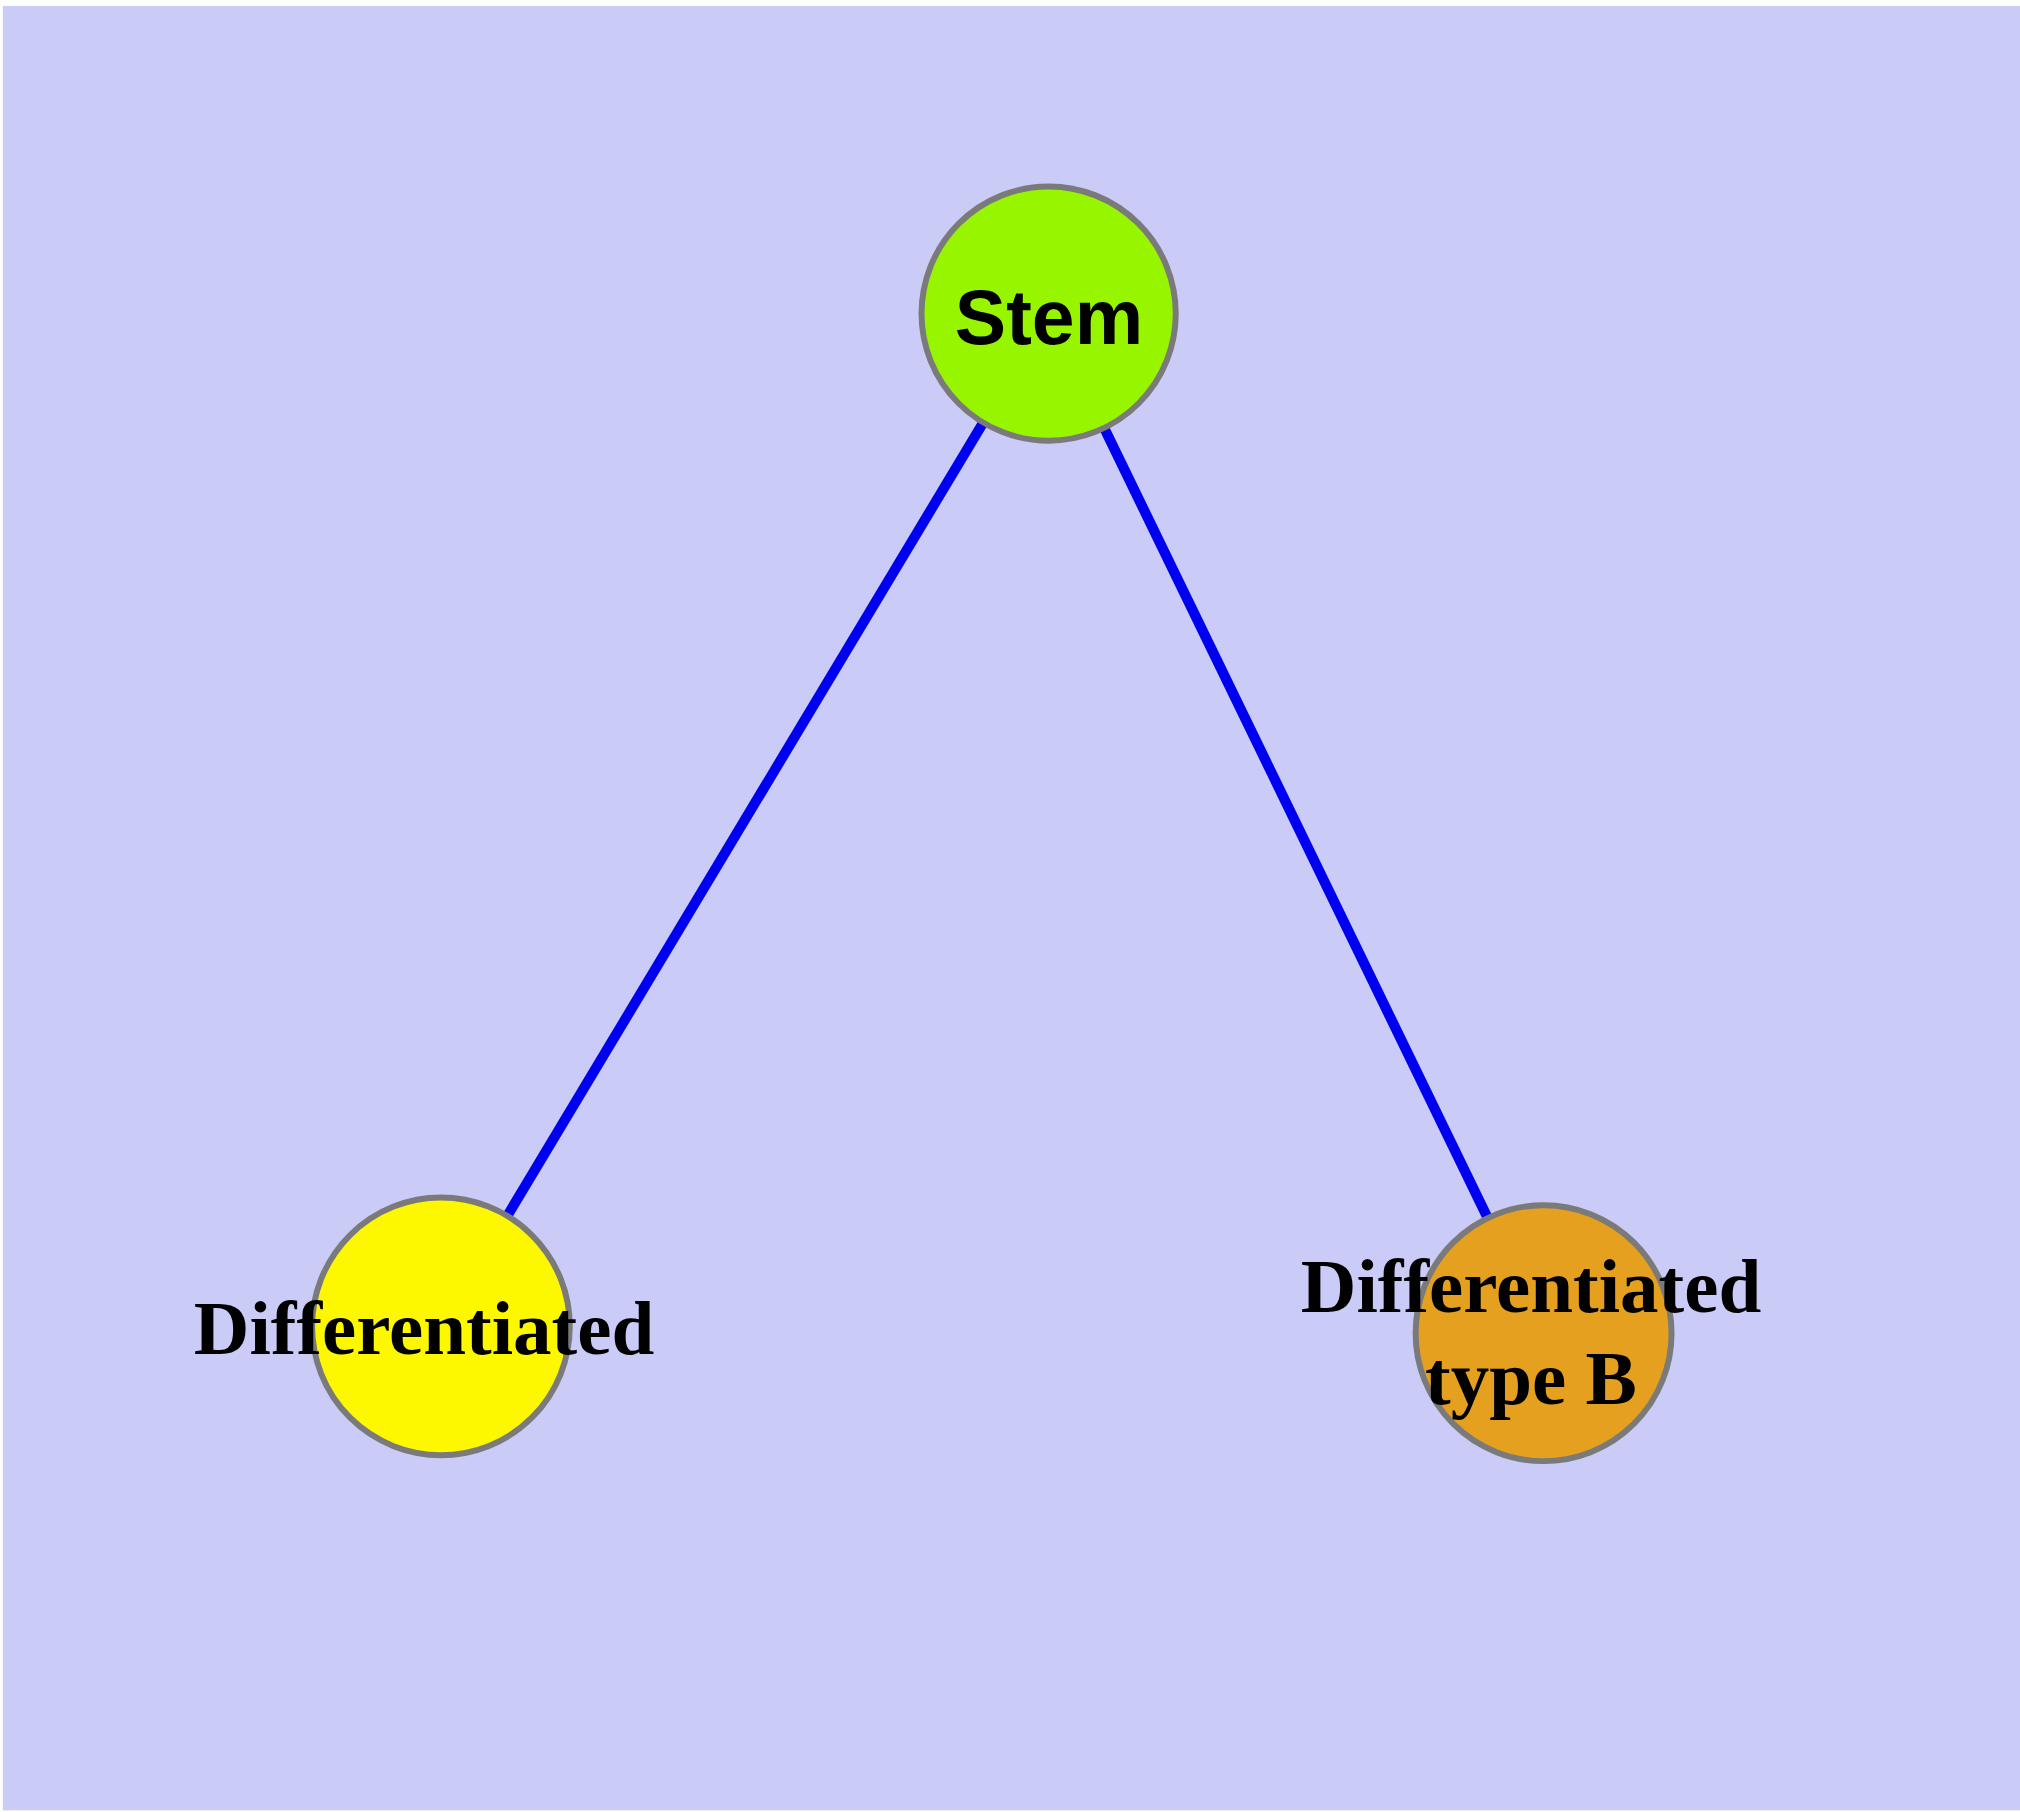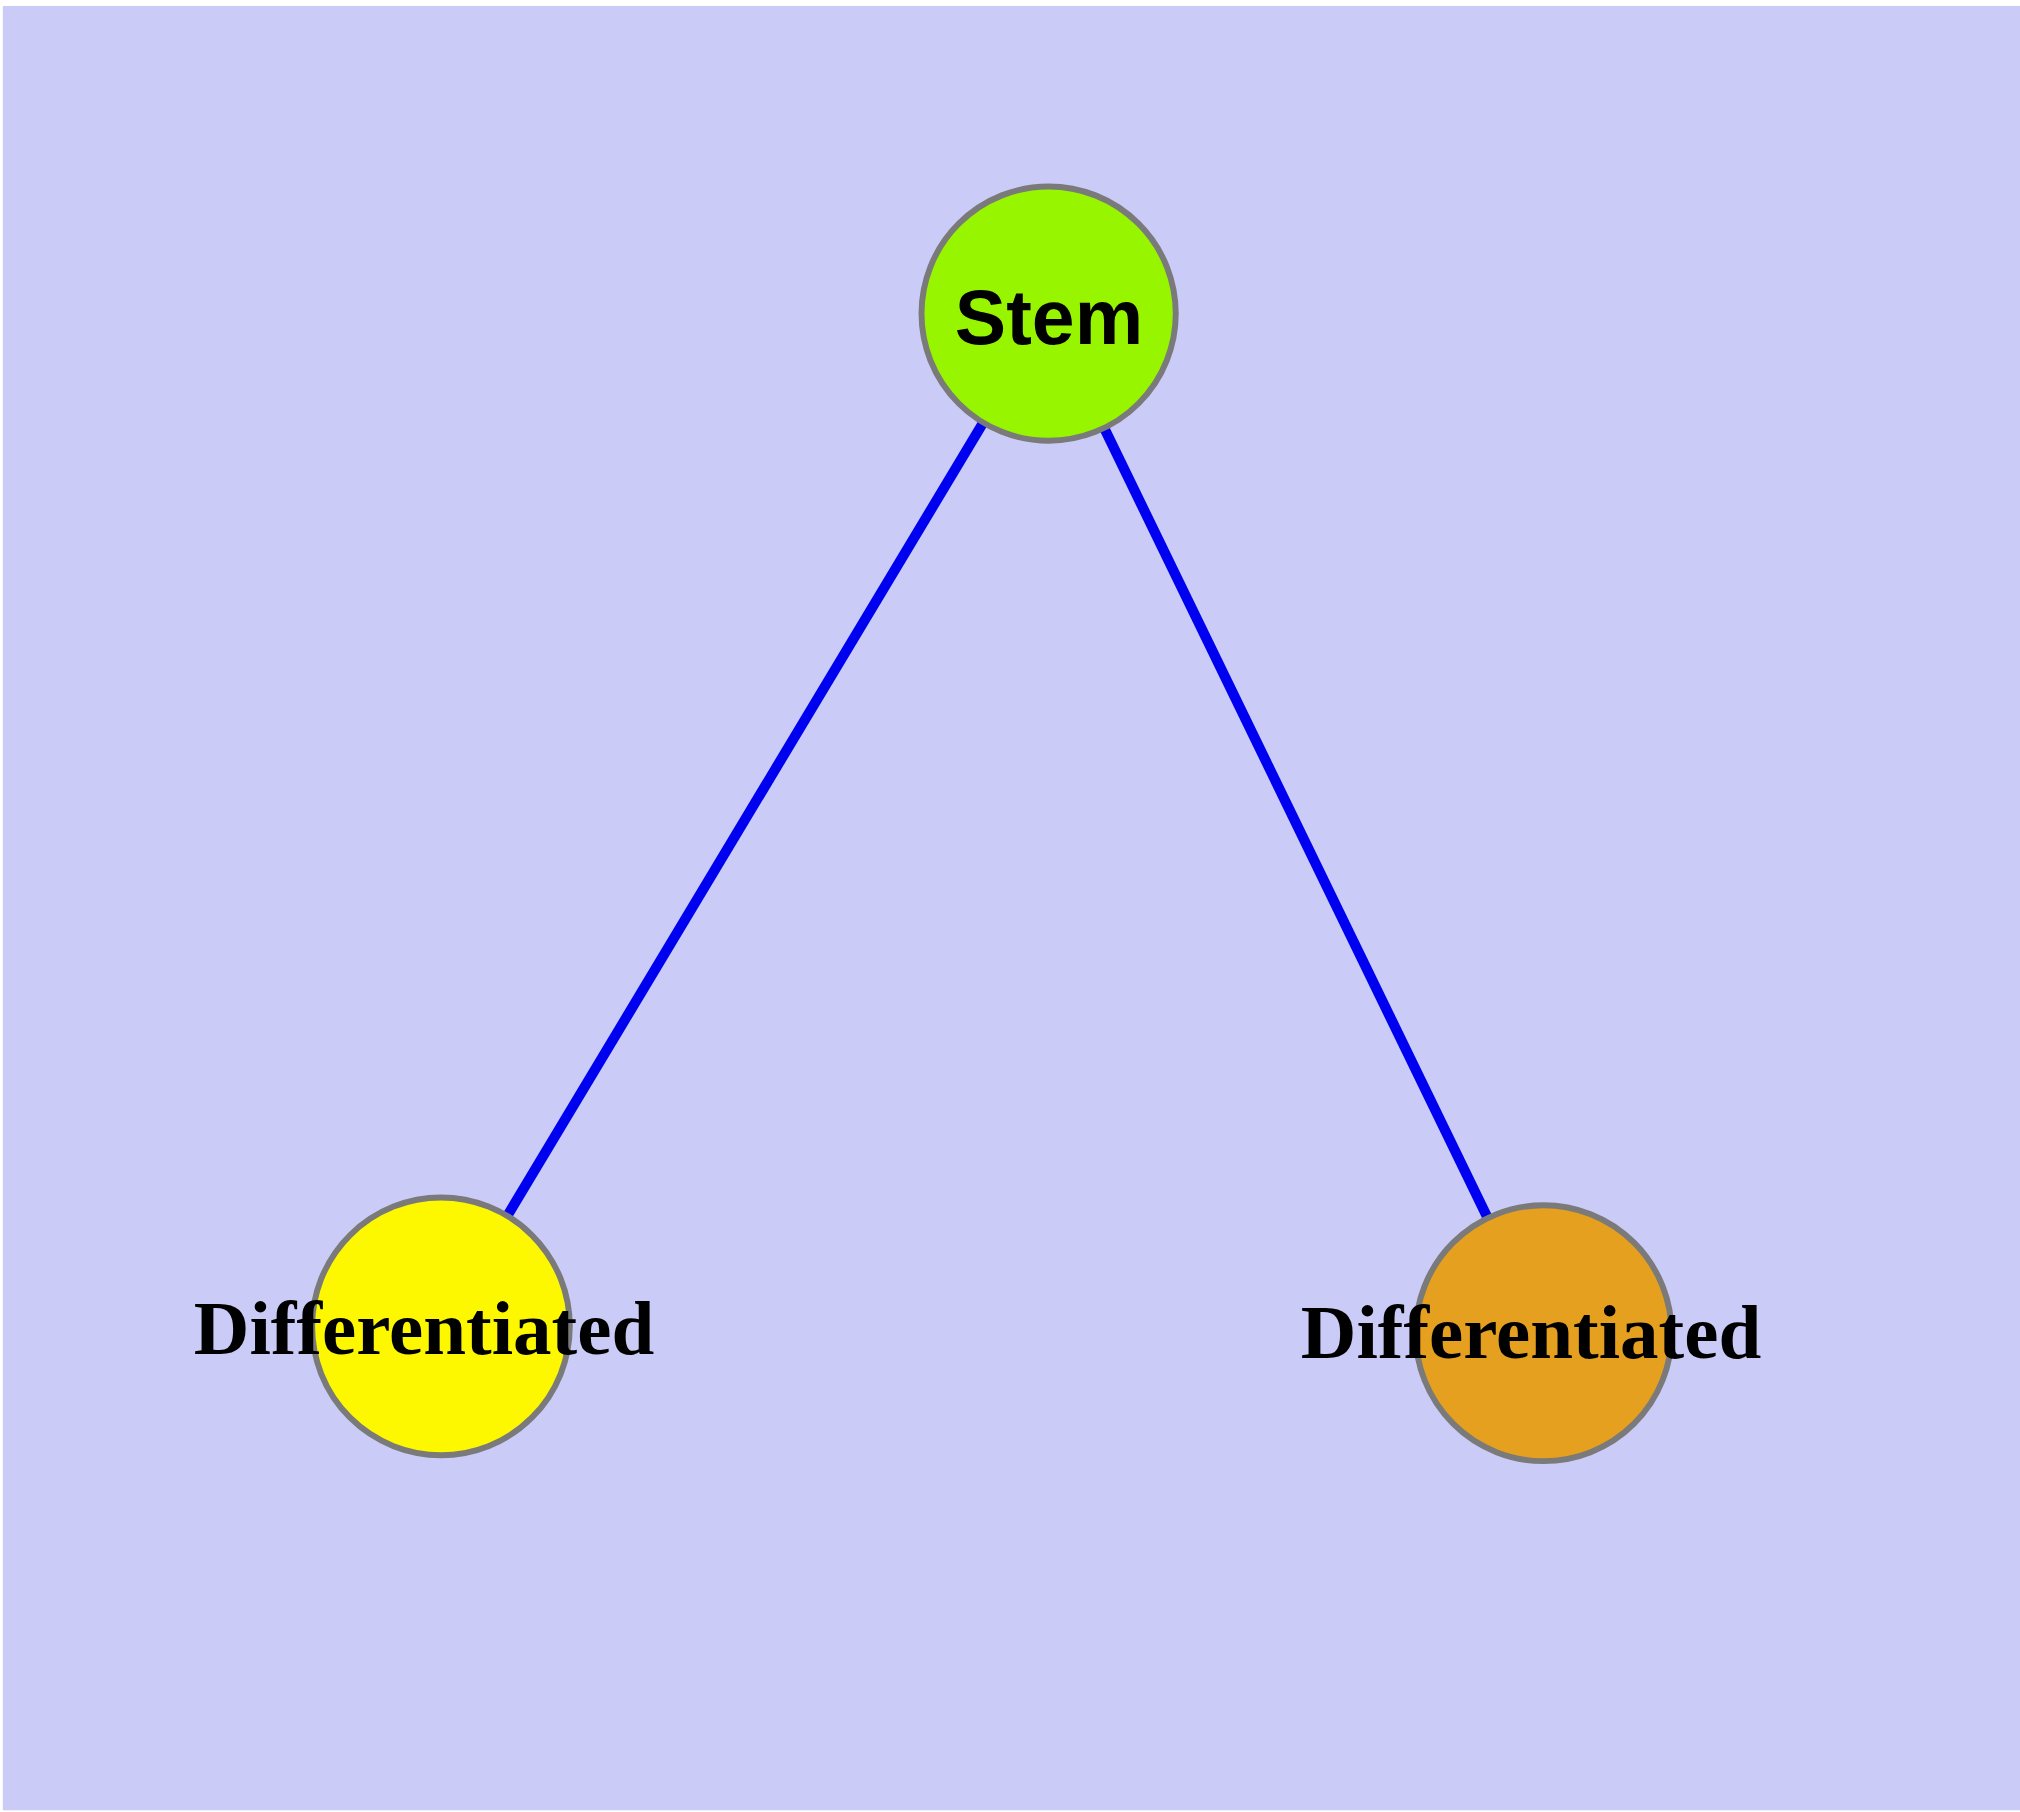--- a/index.html
+++ b/index.html
@@ -67,16 +67,17 @@
   </svg>
 
   <div class="node-label stem-label">Stem</div>
 
   <div class="node-label type-a-label">
     <span>Differentiated</span>
   </div>
 
   <div class="node-label type-b-label">
     <span>Differentiated</span>
+    <span>type B</span>
   </div>
 
 </div>
 
 
 </body></html>

